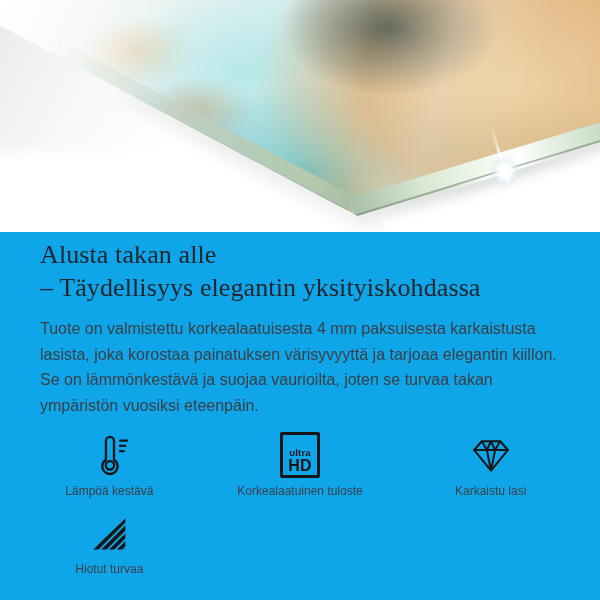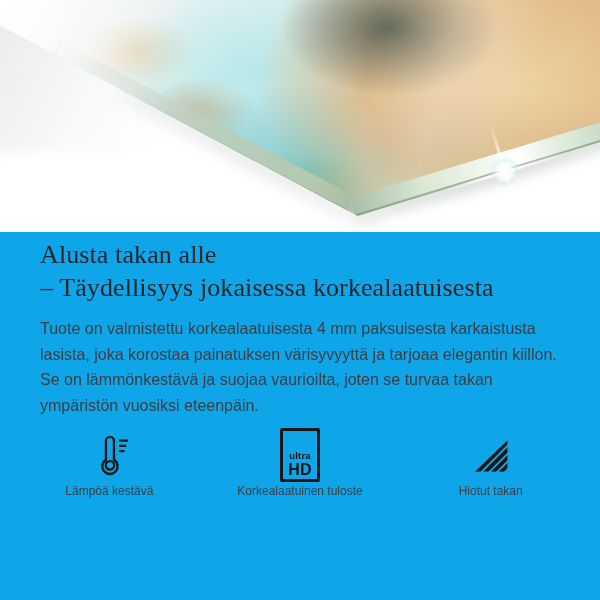--- a/index.html
+++ b/index.html
@@ -58,21 +58,21 @@
   
   h1{margin:6px 40px 0;font-family:"Liberation Serif",serif;font-weight:400;
      font-size:26px;line-height:33px;color:#23262c;letter-spacing:.1px;}
   .intro{margin:12px 40px 0;width:522px;font-size:16px;line-height:25.5px;color:#3b3f45;hyphens:manual;}
 
   
   .features{display:grid;grid-template-columns:repeat(3,1fr);row-gap:10px;margin:12px 14px 0;}
   .feature{display:flex;flex-direction:column;align-items:center;}
   .feature-icon{height:50px;display:flex;align-items:center;justify-content:center;}
   .feature-label{margin-top:4px;font-size:12px;color:#3b3f45;}
-  .uhd-box{border:3px solid #161616;border-radius:2px;padding:20px 5px 1px;min-width:24px;
+  .uhd-box{border:3px solid #161616;border-radius:2px;padding:13px 5px 1px;min-width:24px;
      display:flex;flex-direction:column;align-items:center;line-height:1;color:#161616;}
   .uhd-top{font-size:9.5px;font-weight:700;letter-spacing:.2px;}
   .uhd-bottom{font-size:16px;font-weight:700;letter-spacing:.3px;margin-top:1px;}
   svg{display:block;}
 </style>
 </head>
 <body>
 
 <div class="page">
 
@@ -89,21 +89,21 @@
       <i class="arm arm-a"></i>
         <i class="arm arm-b"></i>
       <i class="arm arm-c"></i>
         <i class="arm arm-d"></i>
       <i class="glow"></i>
     </div>
   </div>
 
   <h1>
     <span>Alusta takan alle</span><br>
-    <span>– Täydellisyys jokaisessa korkealaatuisesta</span>
+    <span>– Täydellisyys elegantin yksityiskohdassa</span>
   </h1>
 
   <p class="intro">Tuote on valmistettu korkealaatuisesta 4 mm paksuisesta karkaistusta lasista, joka korostaa paina­tuksen värisyvyyttä ja tarjoaa elegantin kiillon. Se on lämmönkestävä ja suojaa vaurioilta, joten se turvaa takan ympäristön vuosiksi eteenpäin.</p>
 
   <div class="features">
 
     <div class="feature">
       <div class="feature-icon">
         <svg viewBox="0 0 48 48" width="46" height="46" fill="none" stroke="#161616">
           <path d="M20.8 9.2 a4.2 4.2 0 0 1 8.4 0 V29 a8 8 0 1 1 -8.4 0 Z" stroke-width="2.4" stroke-linejoin="round"></path>
@@ -118,37 +118,47 @@
       <div class="feature-icon">
         <div class="uhd-box">
           <span class="uhd-top">ultra</span>
           <span class="uhd-bottom">HD</span>
         </div>
       </div>
       <div class="feature-label">Korkealaatuinen tuloste</div>
     </div>
 
 
+    <div class="feature">
+      <div class="feature-icon">
+        <svg viewBox="0 0 48 48" width="44" height="44" fill="none" stroke="#161616" stroke-width="2.2" stroke-linejoin="round">
+          <path d="M14 9 L34 9 L42.5 18.5 L24 41 L5.5 18.5 Z"></path>
+          <path d="M5.5 18.5 L42.5 18.5"></path>
+          <path d="M14 9 L19.5 18.5 L24 41 M34 9 L28.5 18.5 L24 41 M24 9 L19.5 18.5 M24 9 L28.5 18.5"></path>
+        </svg>
+      </div>
+      <div class="feature-label">Karkaistu lasi</div>
+    </div>
 
     <div class="feature">
       <div class="feature-icon">
         <svg viewBox="0 0 48 48" width="42" height="42">
           <defs>
               <clipPath id="triClip">
                 <path d="M5 43 L43 43 L43 7 Z"></path>
               </clipPath>
             </defs>
           <g clip-path="url(#triClip)" stroke="#161616" stroke-width="4.2">
             <path d="M-9 52 L39 4"></path>
               <path d="M0 52 L48 4"></path>
               <path d="M9 52 L57 4"></path>
             <path d="M18 52 L66 4"></path>
               <path d="M27 52 L75 4"></path>
               <path d="M36 52 L84 4"></path>
           </g>
         </svg>
       </div>
-      <div class="feature-label">Hiotut takan</div>
+      <div class="feature-label">Hiotut turvaa</div>
     </div>
 
 
   </div>
 </div>
 
 </body></html>

